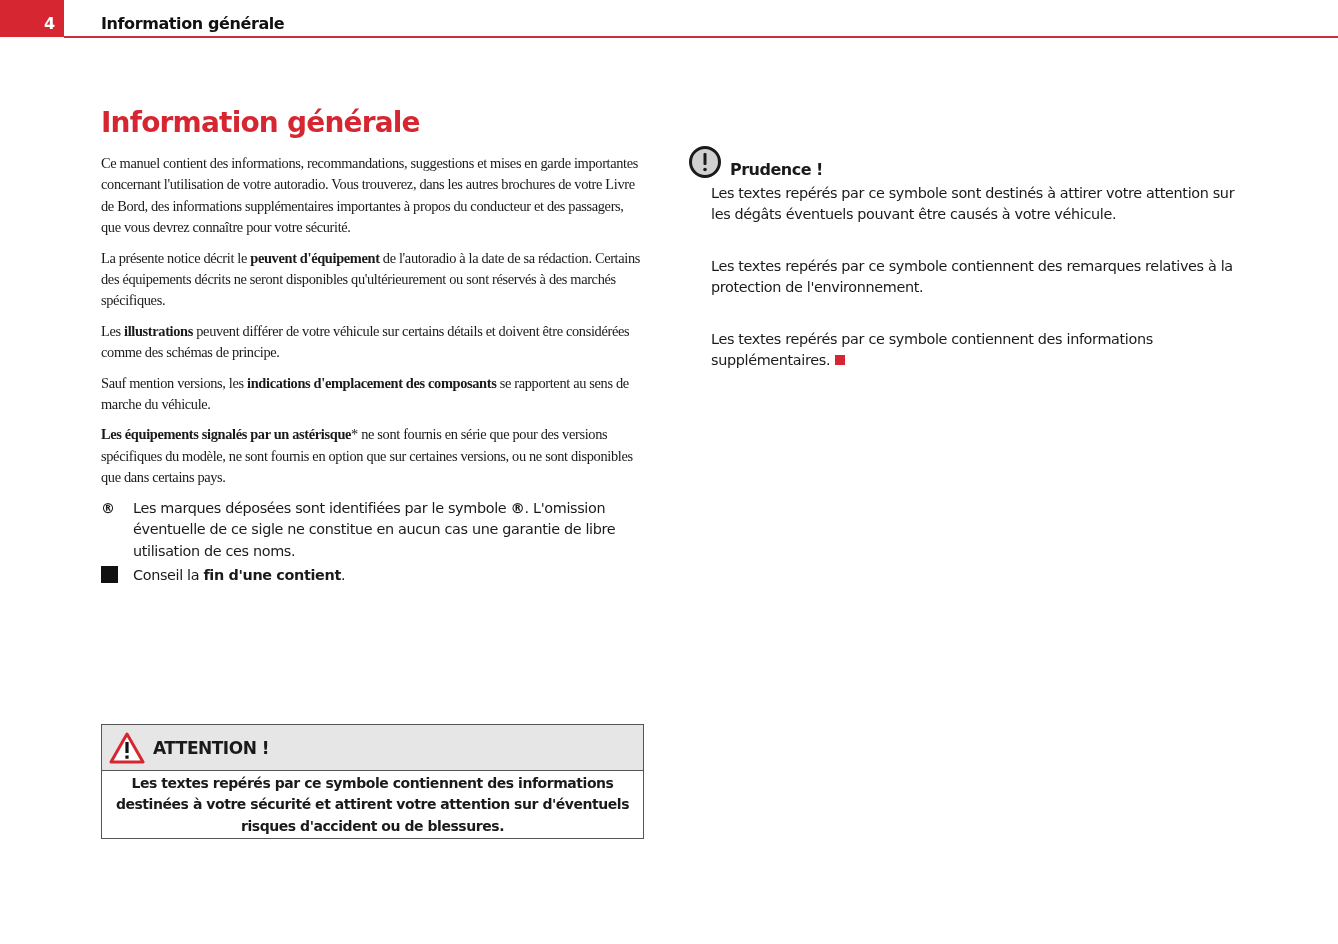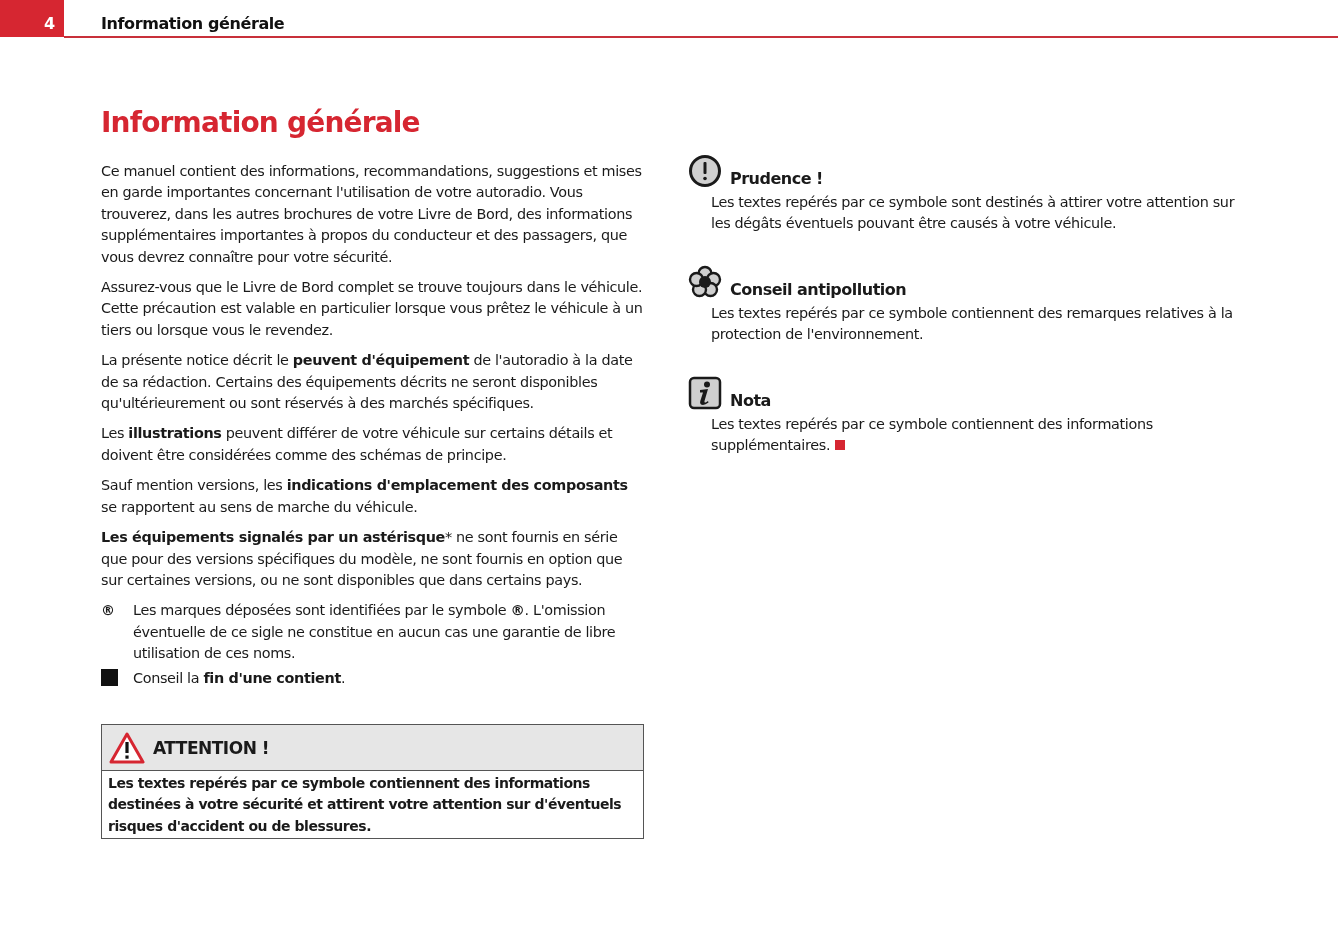--- a/index.html
+++ b/index.html
@@ -26,47 +26,47 @@
   }
   .page-title {
     position: absolute; left: 101px; top: 106px; margin: 0;
     color: #d62631; font-size: 28px; font-weight: bold; letter-spacing: -0.8px;
     font-family: "DejaVu Sans", sans-serif;
   }
   .col-left {
     position: absolute; left: 101px; top: 153px; width: 545px;
     font-size: 14.4px; line-height: 21.4px; letter-spacing: -0.35px;
   }
-  .col-left p { margin: 8px 0 9px 0; }
+  .col-left p { margin: 0 0 9px 0; font-family: Liberation Serif, serif; }
   .legend { margin-top: 5px; }
   .legend-row { display: flex; align-items: flex-start; margin-bottom: 3px; }
   .legend-sym { width: 32px; flex: 0 0 32px; font-weight: bold; font-size: 14px; }
   .tri {
     display: inline-block; width: 0; height: 0; margin-top: 5px;
     border-top: 7px solid transparent; border-bottom: 7px solid transparent;
     border-left: 13px solid #111;
   }
   .sq { display: inline-block; width: 17px; height: 17px; background: #111; margin-top: 1px; }
   .warn-box {
     position: absolute; left: 101px; top: 724px; width: 541px;
-    border: 1px solid #555; background: #fff;
+    border: 1px solid #555; background: #fff; text-align: center;
   }
   .warn-head {
     background: #e6e6e6; border-bottom: 1px solid #555; height: 45px;
     display: flex; align-items: center; padding-left: 7px;
   }
   .warn-head .warn-title {
     font-weight: bold; font-size: 17px; margin-left: 8px; letter-spacing: -0.5px;
   }
   .warn-body {
     padding: 2px 6px 1px 6px; font-weight: bold; font-size: 14px;
     line-height: 21.4px; letter-spacing: -0.45px;
   }
   .col-right {
-    position: absolute; left: 688px; top: 154px; width: 560px;
+    position: absolute; left: 688px; top: 145px; width: 560px;
     font-size: 14.4px; line-height: 21.4px; letter-spacing: -0.35px;
   }
   .note { margin-bottom: 30px; }
   .note-head { display: flex; align-items: flex-end; height: 34px; }
   .note-head .icon { width: 34px; height: 34px; flex: 0 0 34px; }
   .note-title { font-weight: bold; font-size: 16px; margin-left: 8px; letter-spacing: -0.5px; line-height: 18px; }
   .note-body { margin-top: 4px; margin-left: 23px; }
   .end-mark { display: inline-block; width: 10px; height: 10px; background: #d62631; margin-left: 5px; }
   b { font-weight: bold; }
 </style>
@@ -76,21 +76,20 @@
 <div class="hdr-tab"></div>
 <div class="hdr-num">4</div>
 <div class="hdr-title">Information générale</div>
 <div class="hdr-rule"></div>
 
 <h1 class="page-title">Information générale</h1>
 
 <div class="col-left">
   <div id="paras">
       <p><span>Ce manuel contient des informations, recommandations, suggestions et mises en garde importantes concernant l'utilisation de votre autoradio. Vous trouverez, dans les autres brochures de votre Livre de Bord, des informations supplémentaires importantes à propos du conducteur et des passagers, que vous devrez connaître pour votre sécurité.</span></p>
-      <p><span>Assurez-vous que le Livre de Bord complet se trouve toujours dans le véhi­cule. Cette précaution est valable en particulier lorsque vous prêtez le véhi­cule à un tiers ou lorsque vous le revendez.</span></p>
       <p><span>La présente notice décrit le </span><b>peuvent d'équipement</b><span> de l'autoradio à la date de sa rédaction. Certains des équipements décrits ne seront disponibles qu'ultérieurement ou sont réservés à des marchés spécifiques.</span></p>
       <p><span>Les </span><b>illustrations</b><span> peuvent différer de votre véhicule sur certains détails et doivent être considérées comme des schémas de principe.</span></p>
       <p><span>Sauf mention versions, les </span><b>indications d'emplacement des composants</b><span> se rapportent au sens de marche du véhicule.</span></p>
       <p><b>Les équipements signalés par un astérisque</b><span>* ne sont fournis en série que pour des versions spécifiques du modèle, ne sont fournis en option que sur certaines versions, ou ne sont disponibles que dans certains pays.</span></p>
     </div>
   <div class="legend">
     <div class="legend-row">
       <span class="legend-sym">®</span>
       <span class="legend-text"><span>Les marques déposées sont identifiées par le symbole </span><b>®</b><span>. L'omission éventuelle de ce sigle ne constitue en aucun cas une garantie de libre utilisation de ces noms.</span></span>
     </div>
@@ -120,40 +119,19 @@
         <circle cx="17" cy="17" r="14.5" fill="#d0d0d0" stroke="#1a1a1a" stroke-width="3"></circle>
         <rect x="15.5" y="8" width="3" height="12" rx="1" fill="#1a1a1a"></rect>
         <circle cx="17" cy="24.5" r="1.8" fill="#1a1a1a"></circle>
       </svg>
       <span class="note-title">Prudence !</span>
     </div>
     <div class="note-body">Les textes repérés par ce symbole sont destinés à attirer votre attention sur les dégâts éventuels pouvant être causés à votre véhicule.</div>
   </div>
 
   <div class="note">
-    <div class="note-head">
-      <svg class="icon" viewBox="0 0 34 34">
-        <g fill="#cfcfcf" stroke="#1a1a1a" stroke-width="2.4">
-          <circle cx="17" cy="8.5" r="6.5"></circle>
-          <circle cx="25.5" cy="14.5" r="6.5"></circle>
-          <circle cx="22.5" cy="24.5" r="6.5"></circle>
-          <circle cx="11.5" cy="24.5" r="6.5"></circle>
-          <circle cx="8.5" cy="14.5" r="6.5"></circle>
-        </g>
-        <circle cx="17" cy="17" r="6" fill="#1a1a1a"></circle>
-      </svg>
-      <span class="note-title">Conseil antipollution</span>
-    </div>
     <div class="note-body">Les textes repérés par ce symbole contiennent des remarques relatives à la protection de l'environnement.</div>
   </div>
 
   <div class="note">
-    <div class="note-head">
-      <svg class="icon" viewBox="0 0 34 34">
-        <rect x="2" y="2" width="30" height="30" rx="4" fill="#cfcfcf" stroke="#1a1a1a" stroke-width="2.5"></rect>
-        <circle cx="19" cy="8.5" r="3" fill="#1a1a1a"></circle>
-        <path d="M12 14 L20 13 L16.5 25 Q16 27.5 18.5 26 L20 25 L20.5 26.5 Q16 30 13 28.5 Q11.5 27.5 12.3 25 L15 16.5 L12 16.5 Z" fill="#1a1a1a"></path>
-      </svg>
-      <span class="note-title">Nota</span>
-    </div>
     <div class="note-body"><span>Les textes repérés par ce symbole contiennent des informations supplémentaires.</span><span class="end-mark"></span></div>
   </div>
 </div>
 
 </body></html>

